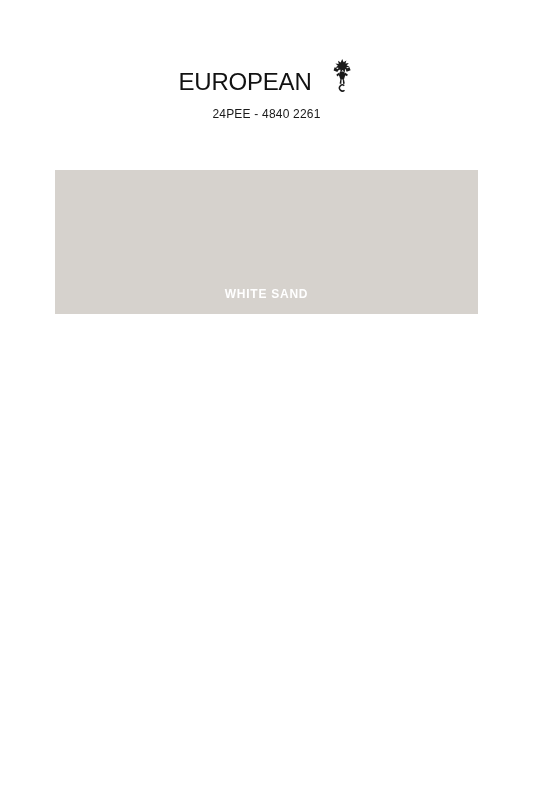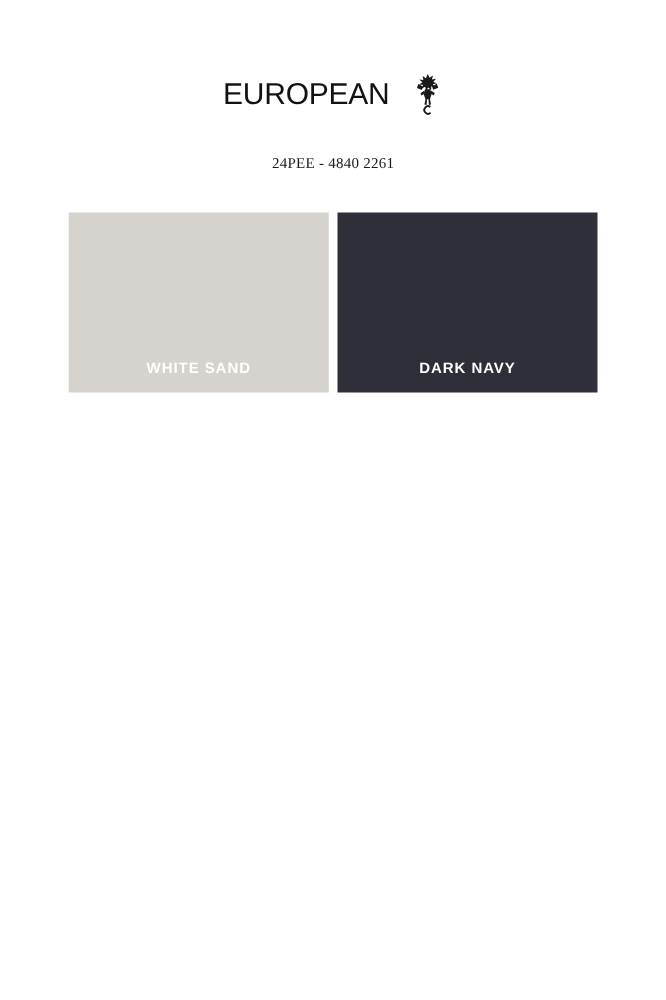--- a/index.html
+++ b/index.html
@@ -19,21 +19,21 @@
   .header {
     position: absolute;
     top: 58px;
     left: 0;
     width: 533px;
     text-align: center;
   }
 
   .brand-lockup {
     display: inline-flex;
-    align-items: center;
+    align-items: flex-end;
     justify-content: center;
     gap: 12px;
     line-height: 1;
   }
 
   .brand-word-light {
     font-family: "Liberation Sans", sans-serif;
     font-size: 24px;
     font-weight: 400;
     letter-spacing: -0.2px;
@@ -57,22 +57,22 @@
     margin-left: 5px;
     margin-bottom: 2px;
     flex: 0 0 auto;
   }
 
   .brand-emblem svg {
     display: block;
   }
 
   .brand-subtitle {
-    margin-top: 29px;
-    font-family: Liberation Serif, serif;
+    margin-top: 13px;
+    font-family: Liberation Sans, sans-serif;
     font-size: 12px;
     font-weight: 400;
     letter-spacing: 0.2px;
     color: #1a1a1a;
   }
 
   
   .swatch-strip {
     position: absolute;
     top: 170px;
@@ -142,18 +142,15 @@
 
   <div class="brand-subtitle">24PEE - 4840 2261</div>
 </div>
 
 <div class="swatch-strip">
 
   <div class="swatch" style="background-color: rgb(214, 210, 205);">
     <div class="swatch-label" style="color: rgb(255, 255, 255);">WHITE SAND</div>
   </div>
 
-  <div class="swatch" style="background-color: rgb(46, 47, 56);">
-    <div class="swatch-label" style="color: rgb(255, 255, 255);">DARK NAVY</div>
-  </div>
 
 
 </div>
 
 </body></html>

